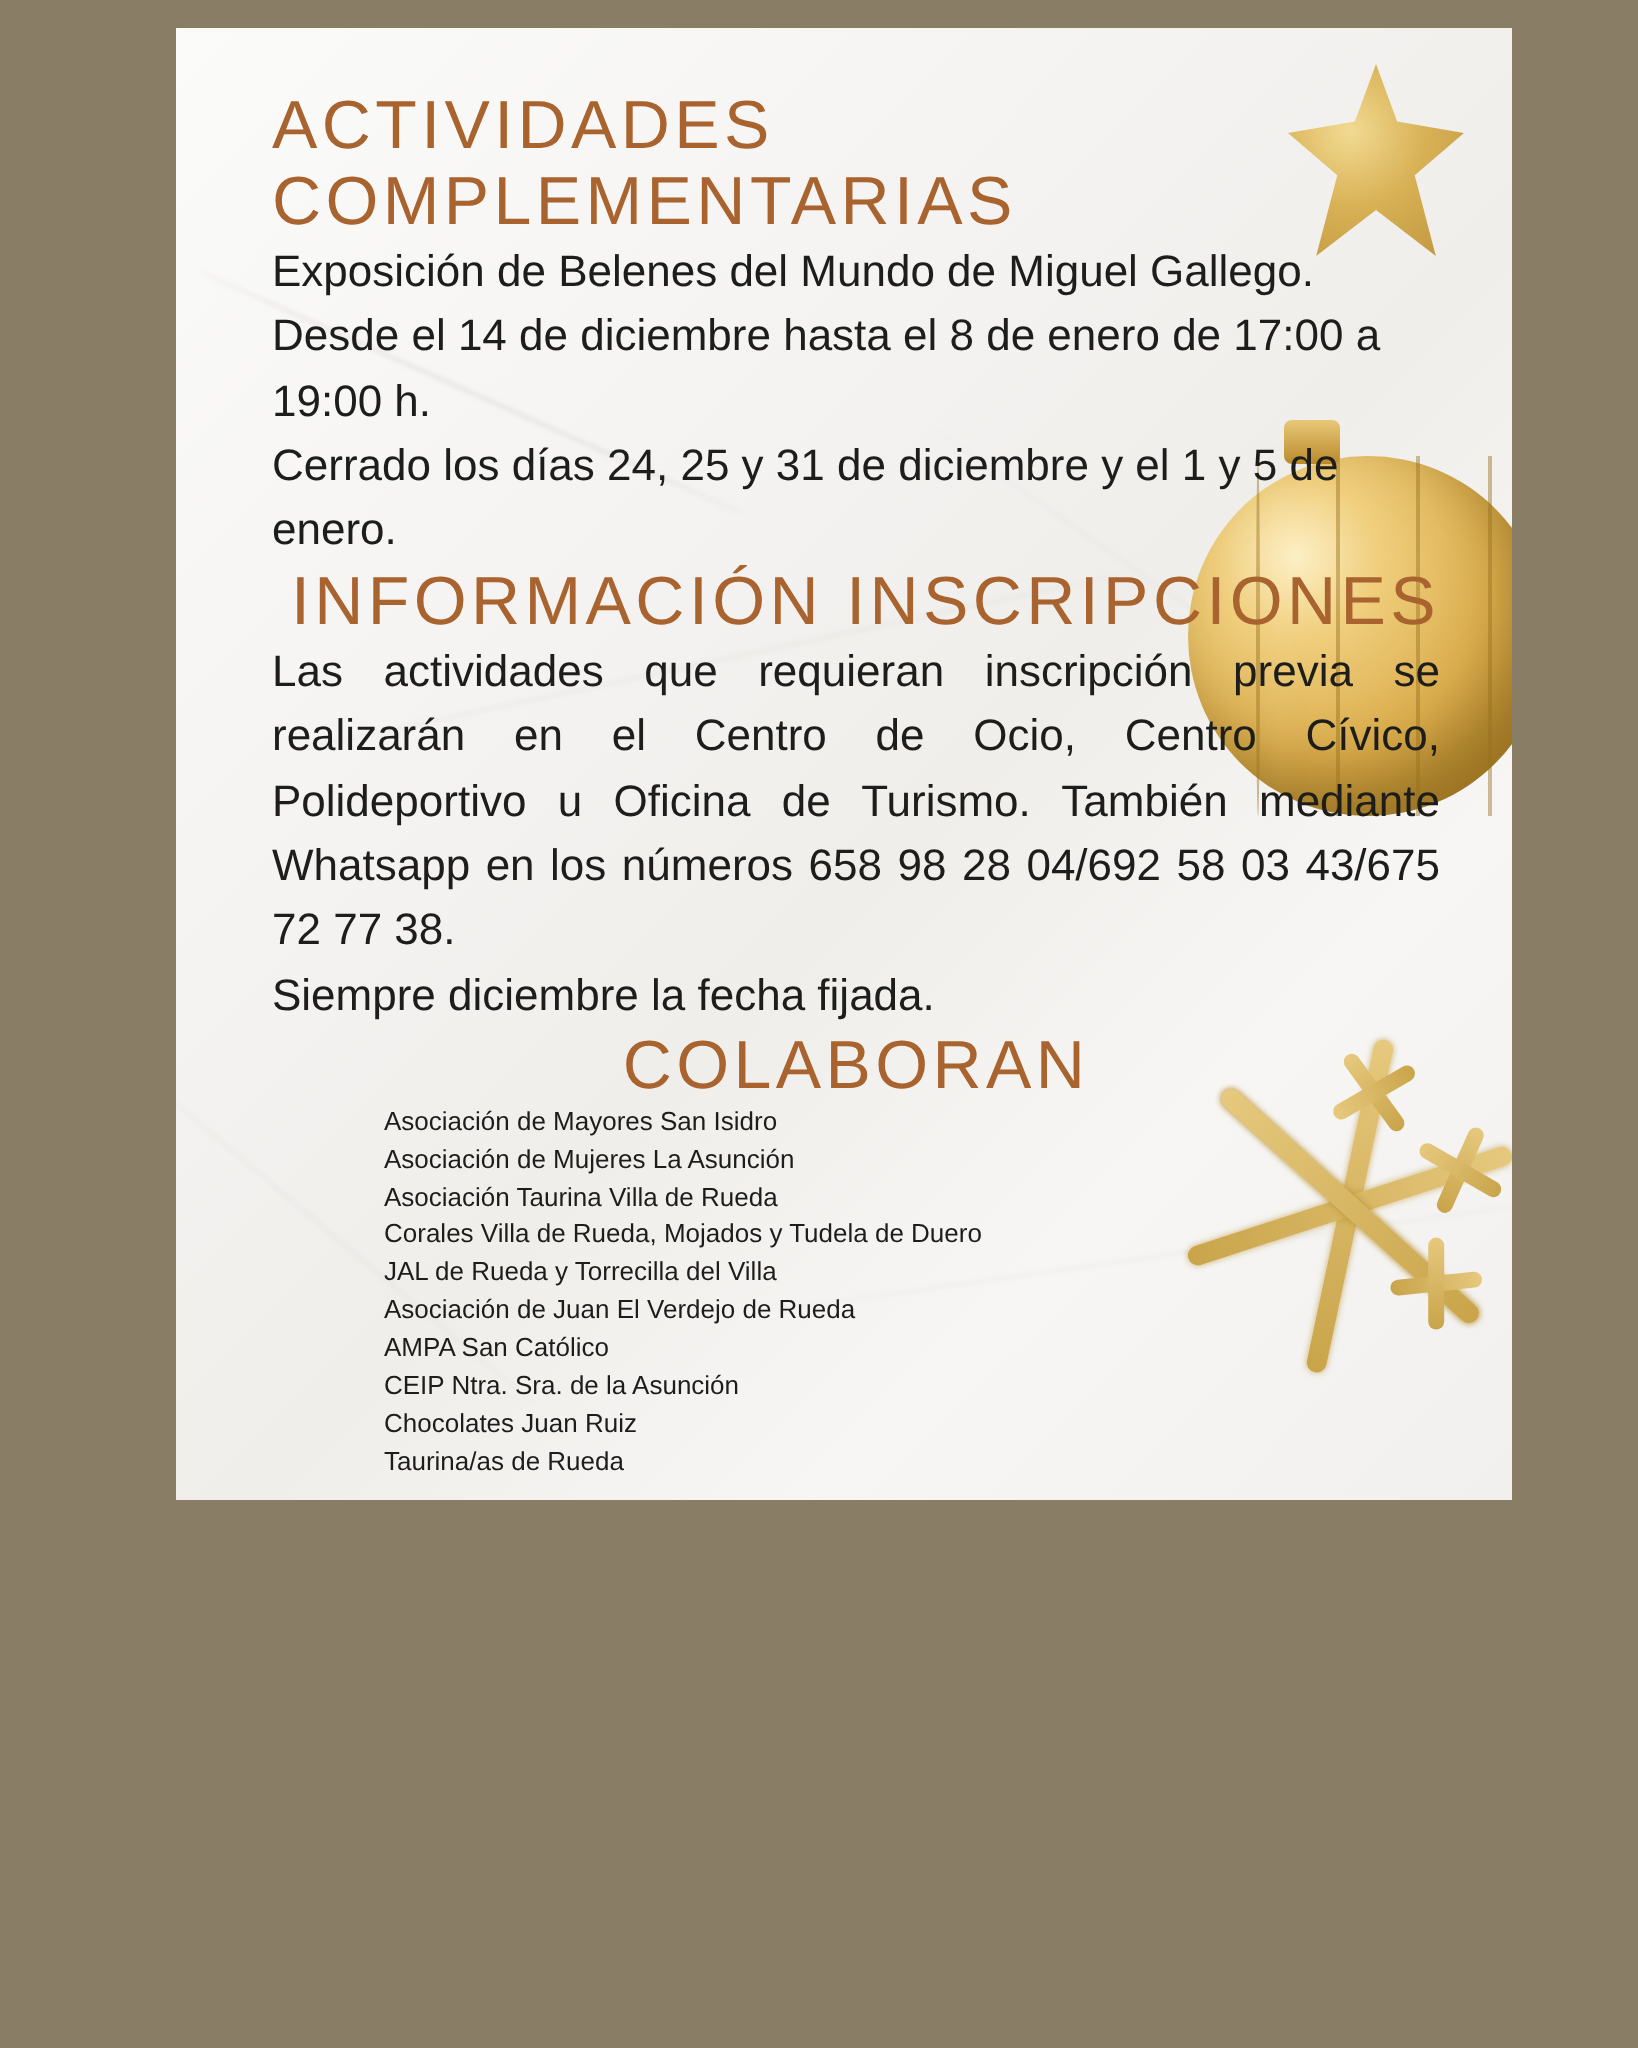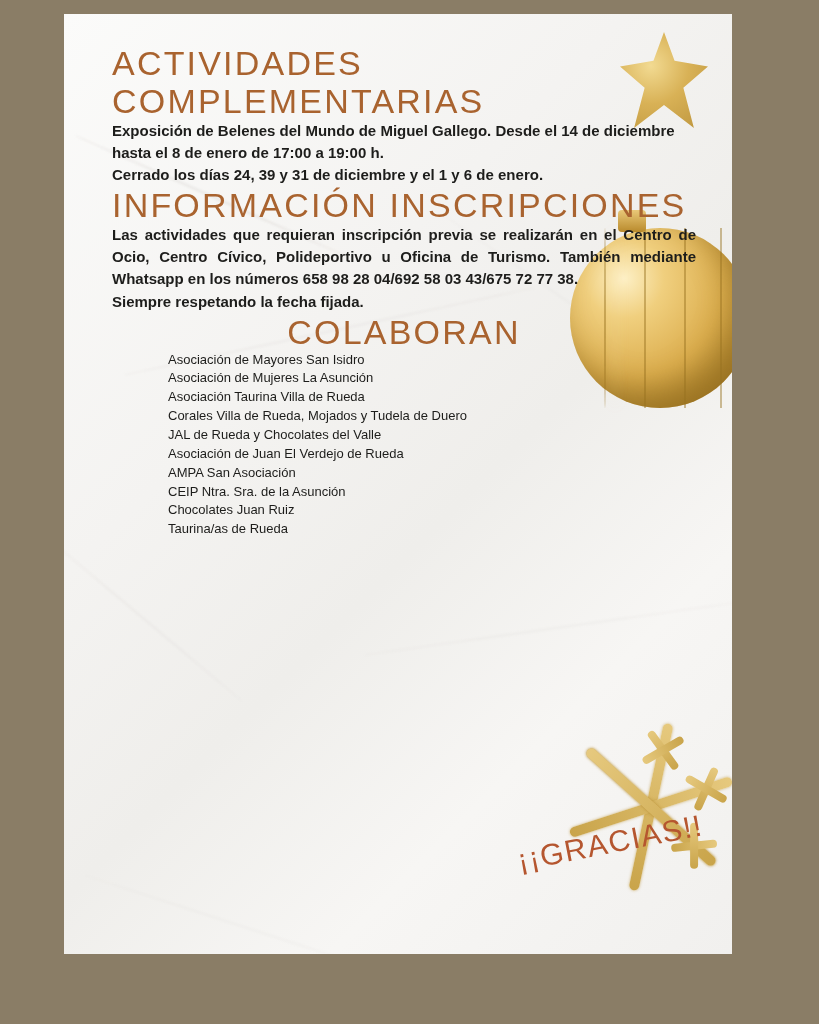--- a/index.html
+++ b/index.html
@@ -16,24 +16,24 @@
 
   .poster-frame {
     position: relative;
     width: 819px;
     height: 1024px;
     background: #8a7d66;
   }
 
   .poster-sheet {
     position: absolute;
-    left: 64px;
+    left: 88px;
     top: 14px;
     width: 668px;
-    height: 940px;
+    height: 736px;
     background:
       linear-gradient(135deg, #fbfbfa 0%, #f4f3f1 35%, #efeeeb 55%, #f7f6f4 75%, #f1f0ee 100%);
     box-shadow: 0 0 0 0 rgba(0,0,0,0);
     overflow: hidden;
   }
 
   
   .vein {
     position: absolute;
     background: rgba(180,175,170,0.22);
@@ -68,37 +68,38 @@
     font-size: 33px;
     letter-spacing: 2.4px;
     margin-bottom: 4px;
   }
 
   .title-info {
     font-size: 33px;
     letter-spacing: 2.2px;
     margin-top: 22px;
     margin-bottom: 8px;
+    text-align: right;
   }
 
   .title-colaboran {
     font-size: 34px;
     letter-spacing: 4px;
     text-align: center;
     color: #a9632f;
     margin-top: 48px;
     margin-bottom: 20px;
   }
 
   p.body-text {
     margin: 0;
     color: #1d1d1b;
-    font-size: 15px;
+    font-size: 22px;
     line-height: 1.47;
-    font-weight: 700;
+    font-weight: 400;
   }
 
   p.body-text.justified {
     text-align: justify;
     text-justify: inter-word;
   }
 
   .collab-list {
     list-style: none;
     margin: 0;
@@ -243,38 +244,38 @@
       <div class="tip t5"></div>
       <div class="tip t6"></div>
     </div>
 
     <div class="content">
 
       <h1 class="section-title title-activities">ACTIVIDADES COMPLEMENTARIAS</h1>
 
       <p class="body-text">Exposición de Belenes del Mundo de Miguel Gallego. Desde el 14 de diciembre hasta el 8 de enero de 17:00 a 19:00 h.</p>
 
-      <p class="body-text">Cerrado los días 24, 39 y 31 de diciembre y el 1 y 6 de enero.</p>
+      <p class="body-text">Cerrado los días 24, 25 y 31 de diciembre y el 1 y 5 de enero.</p>
 
       <h2 class="section-title title-info">INFORMACIÓN INSCRIPCIONES</h2>
 
       <p class="body-text justified">Las actividades que requieran inscripción previa se realizarán en el Centro de Ocio, Centro Cívico, Polideportivo u Oficina de Turismo. También mediante Whatsapp en los números 658 98 28 04/692 58 03 43/675 72 77 38.</p>
 
-      <p class="body-text">Siempre respetando la fecha fijada.</p>
+      <p class="body-text">Siempre diciembre la fecha fijada.</p>
 
       <h2 class="section-title title-colaboran">COLABORAN</h2>
 
       <ul class="collab-list">
         <li>Asociación de Mayores San Isidro</li>
         <li>Asociación de Mujeres La Asunción</li>
         <li>Asociación Taurina Villa de Rueda</li>
         <li>Corales Villa de Rueda, Mojados y Tudela de Duero</li>
-        <li>JAL de Rueda y Chocolates del Valle</li>
+        <li>JAL de Rueda y Torrecilla del Villa</li>
         <li>Asociación de Juan El Verdejo de Rueda</li>
-        <li>AMPA San Asociación</li>
+        <li>AMPA San Católico</li>
         <li>CEIP Ntra. Sra. de la Asunción</li>
         <li>Chocolates Juan Ruiz</li>
         <li>Taurina/as de Rueda</li>
       </ul>
 
     </div>
 
     <div class="gracias">¡¡GRACIAS!!</div>
 
   </div>

